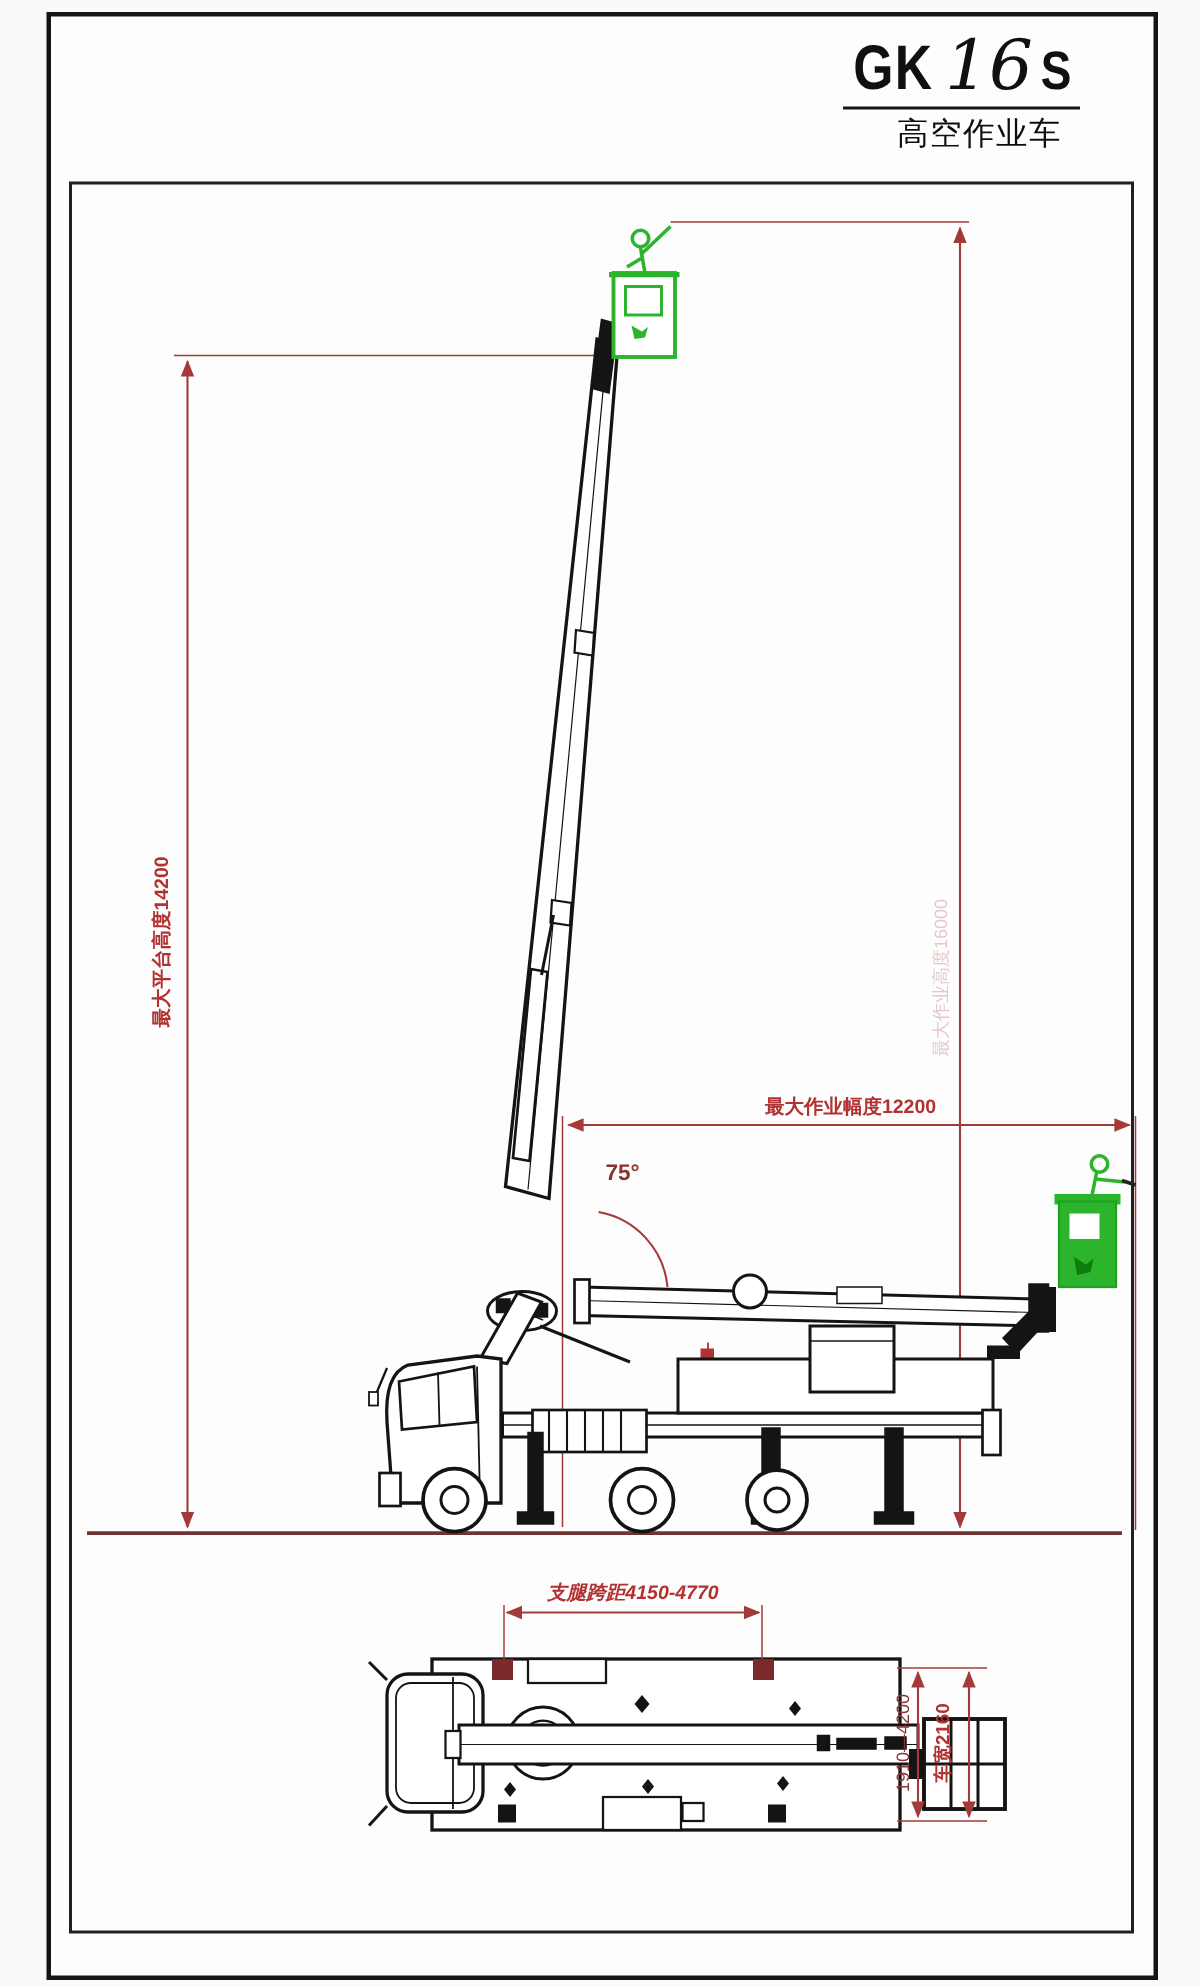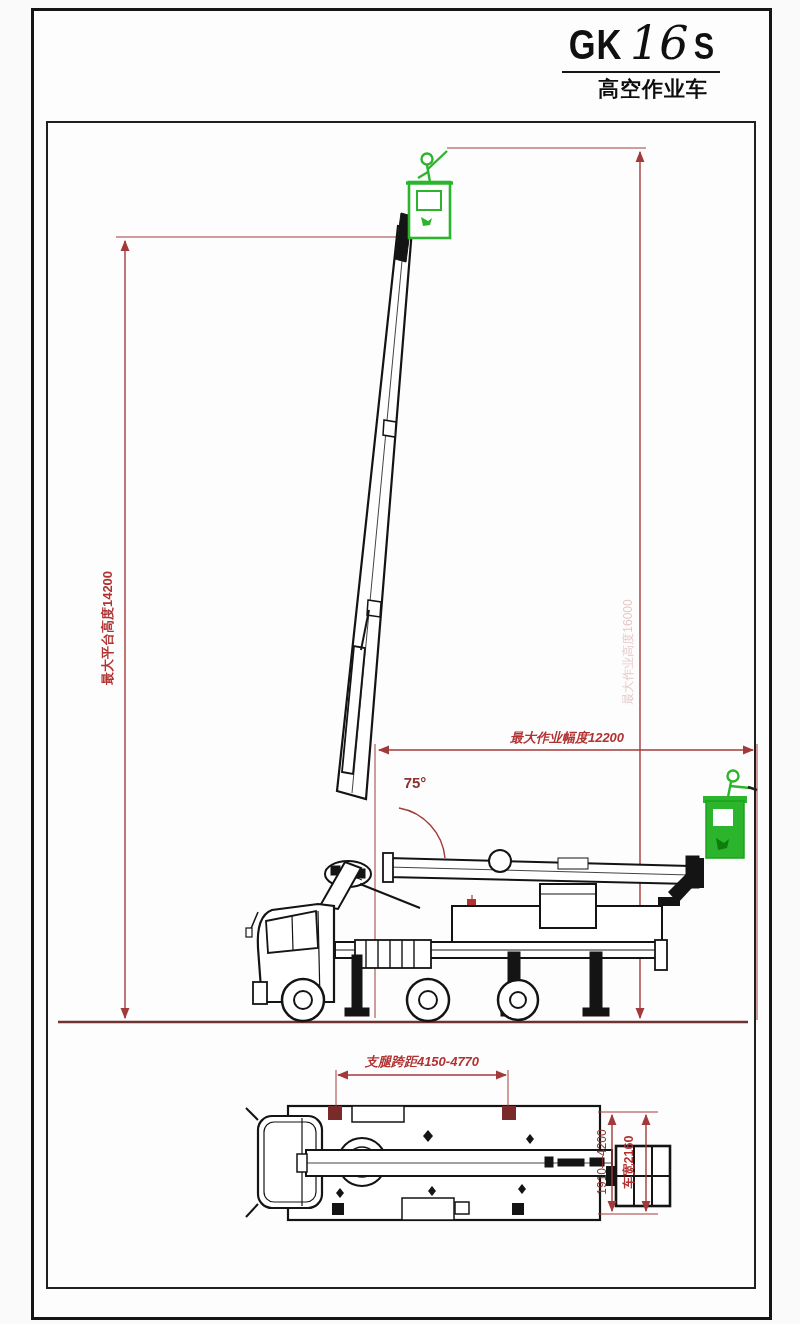--- a/index.html
+++ b/index.html
@@ -8,21 +8,21 @@
   .abs{position:absolute;}
   #outer-border{left:31px;top:8px;width:735px;height:1306px;border:3px solid #151515;background:#fdfdfd;}
   #inner-frame{left:46px;top:121px;width:706px;height:1164px;border:2px solid #202020;}
   
   #title-block{left:560px;top:14px;width:200px;height:96px;}
   #model-line{position:absolute;left:3px;top:2px;white-space:nowrap;}
   #model-prefix{font-weight:bold;font-size:42px;letter-spacing:1px;color:#101010;font-family:"Liberation Sans",sans-serif;transform:scaleX(.82);display:inline-block;}
   #model-number{font-family:"DejaVu Serif","Liberation Serif",serif;font-style:italic;font-size:46px;color:#101010;margin-left:2px;text-align:center;}
   #model-suffix{font-weight:bold;font-size:36px;color:#101010;transform:scaleX(.85);display:inline-block;margin-left:3px;}
   #title-underline{position:absolute;left:2px;top:57px;width:158px;height:0;border-top:2.5px solid #161616;}
-  #title-subtitle{position:absolute;left:38px;top:61px;font-size:21px;font-weight:bold;color:#0d0d0d;letter-spacing:1px;white-space:nowrap;}
+  #title-subtitle{position:absolute;left:38px;top:61px;font-size:21px;font-weight:normal;color:#0d0d0d;letter-spacing:1px;white-space:nowrap;}
   
   #drawing-label-box{left:96px;top:150px;width:196px;height:37px;border:2.5px solid #8b3434;
      display:flex;align-items:center;justify-content:center;background:#fefefe;box-shadow:0 0 0 1px #d8b8b8 inset;}
   #drawing-label-box span{font-size:17px;font-weight:bold;color:#111;white-space:nowrap;letter-spacing:.5px;}
   
   .dim-text{position:absolute;white-space:nowrap;color:#b23232;font-weight:bold;font-size:13px;transform:translate(-50%,-50%);}
   .dim-text.rot{transform:translate(-50%,-50%) rotate(-90deg);}
   #working-height-label{color:#c07070;opacity:.38;font-size:12px;font-weight:normal;}
   #angle-label{color:#8d3030;font-weight:bold;font-size:15px;text-align:right;}
   #lat-span-label{color:#8d3333;font-weight:normal;font-size:12px;}
@@ -222,21 +222,21 @@
       <line x1="598" y1="1214" x2="658" y2="1214" stroke-width="1"></line>
       <line x1="612" y1="1115" x2="612" y2="1211" marker-start="url(#ar)" marker-end="url(#ar)"></line>
       <line x1="646" y1="1115" x2="646" y2="1211" marker-start="url(#ar)" marker-end="url(#ar)"></line>
     </g>
   </svg>
 
   <div class="dim-text rot" style="left:108px;top:628px;" id="platform-height-label">最大平台高度14200</div>
 
   <div class="dim-text rot" style="left:628px;top:652px;" id="working-height-label">最大作业高度16000</div>
 
-  <div class="dim-text" style="left:567px;top:738px;font-style:italic;" id="working-radius-label">最大作业幅度12200</div>
+  <div class="dim-text" style="left:567px;top:738px;" id="working-radius-label">最大作业幅度12200</div>
 
   <div class="dim-text" style="left:415px;top:782px;" id="angle-label">75°</div>
 
   <div class="dim-text" style="left:422px;top:1062px;font-style:italic;" id="outrigger-span-label">支腿跨距4150-4770</div>
 
   <div class="dim-text rot" style="left:602px;top:1162px;" id="lat-span-label">1910—4200</div>
 
   <div class="dim-text rot" style="left:629px;top:1162px;" id="width-label">车宽2160</div>
 </div>
 

